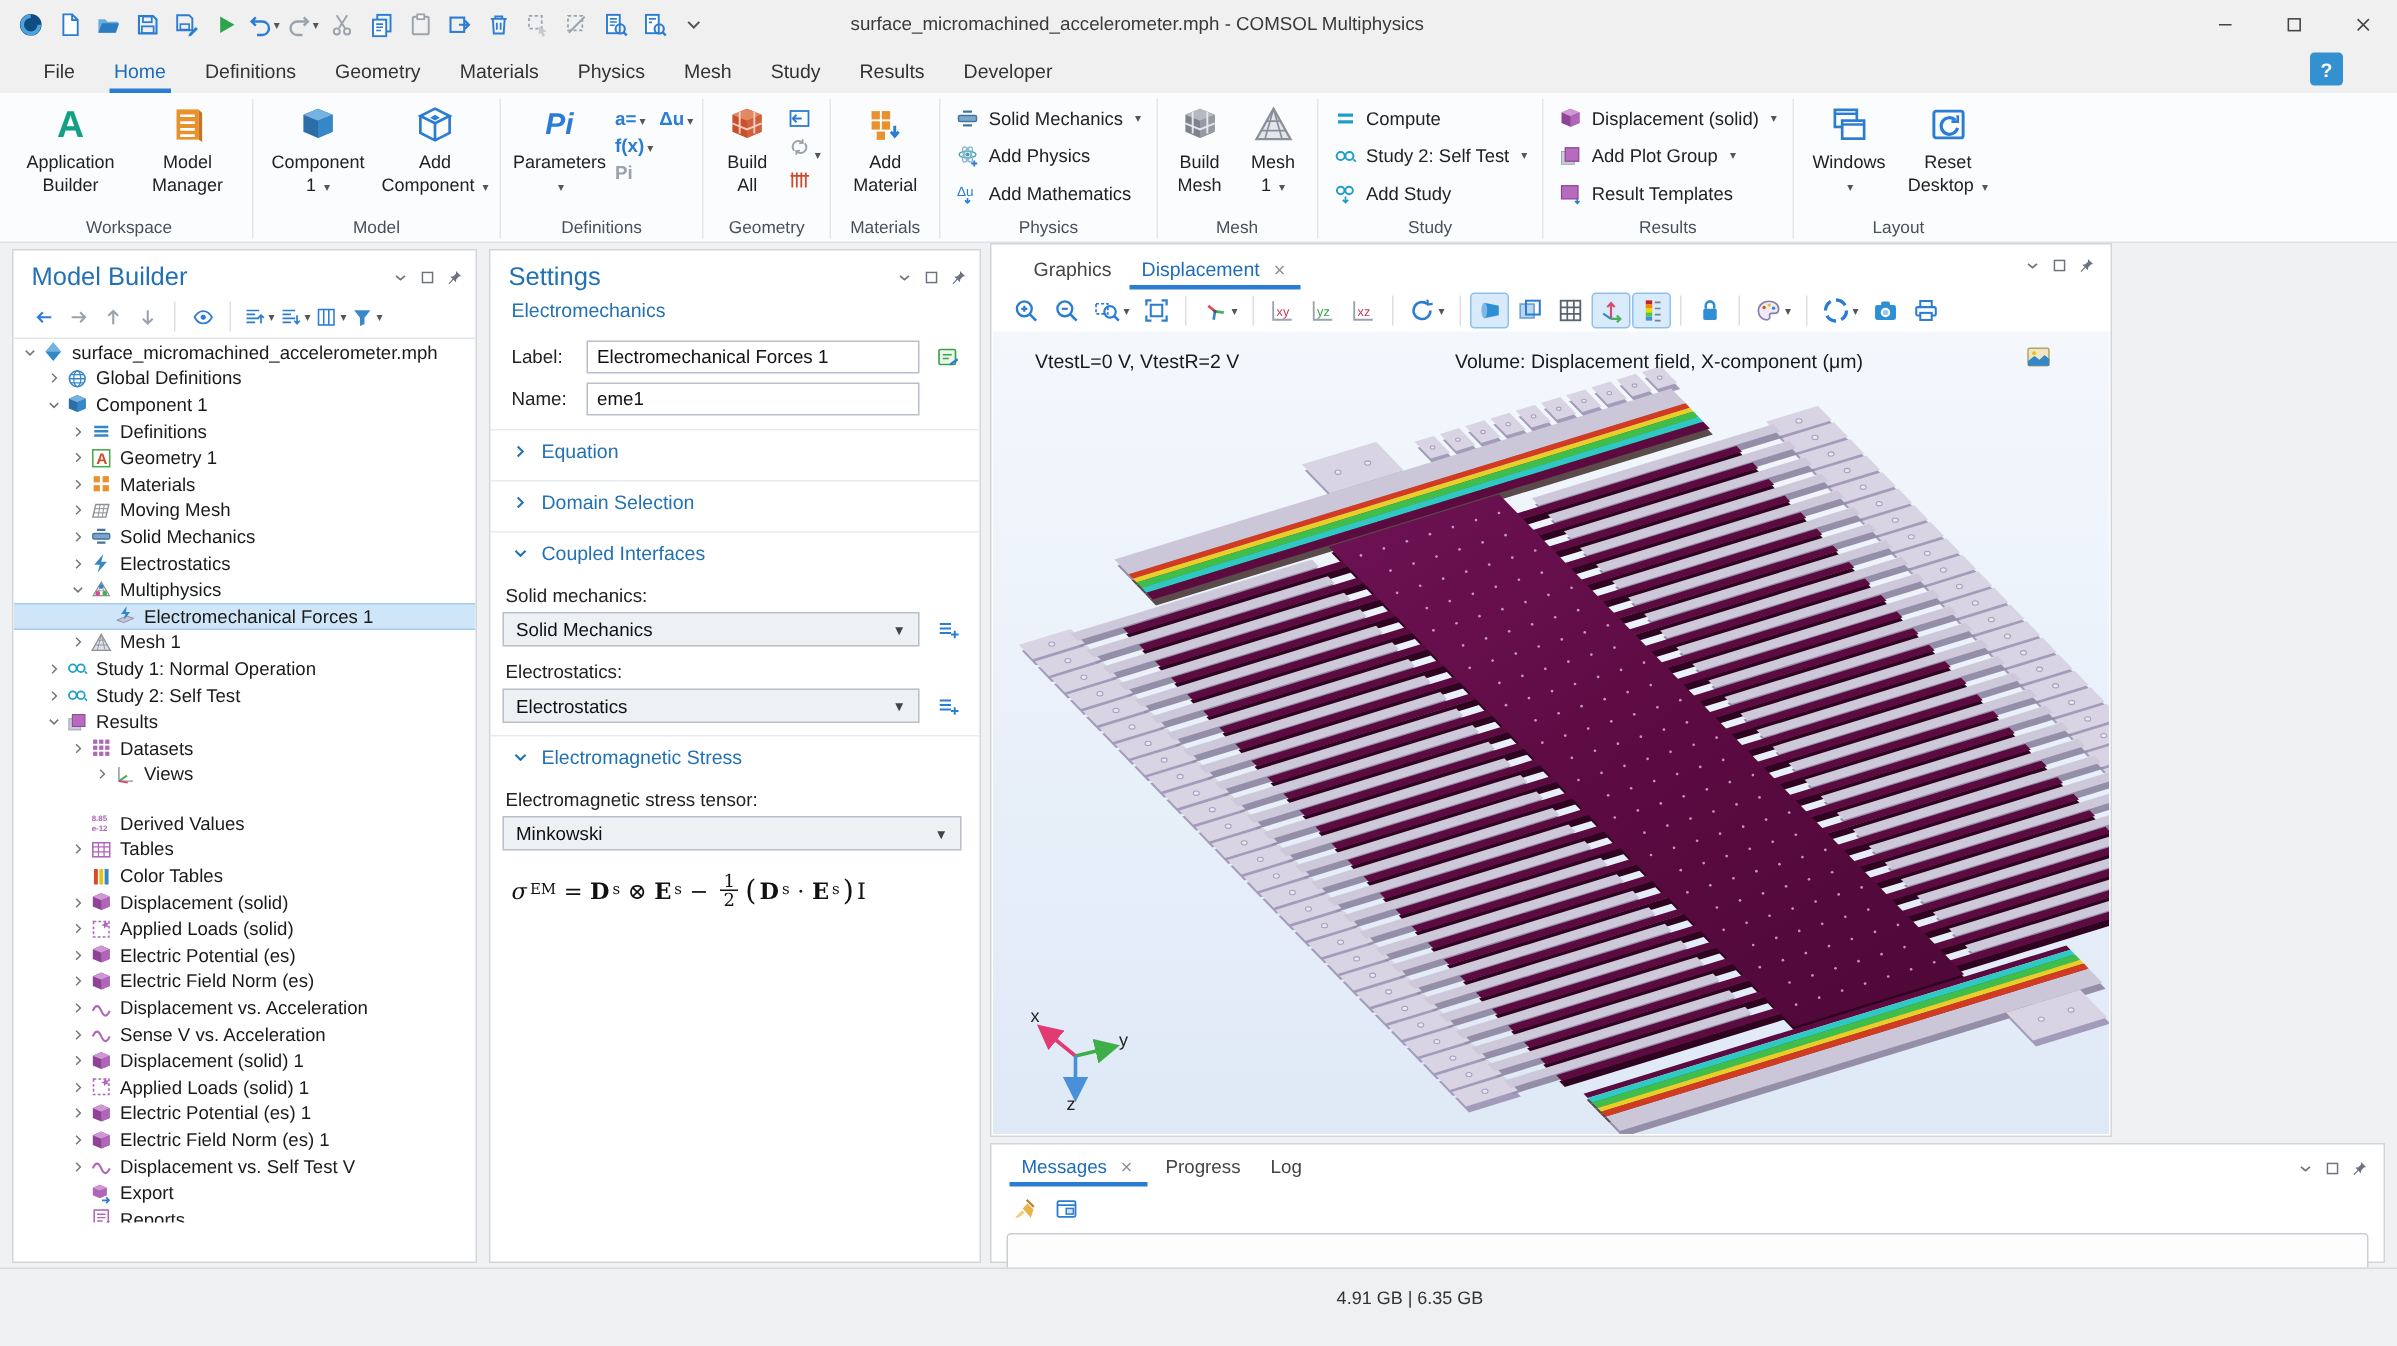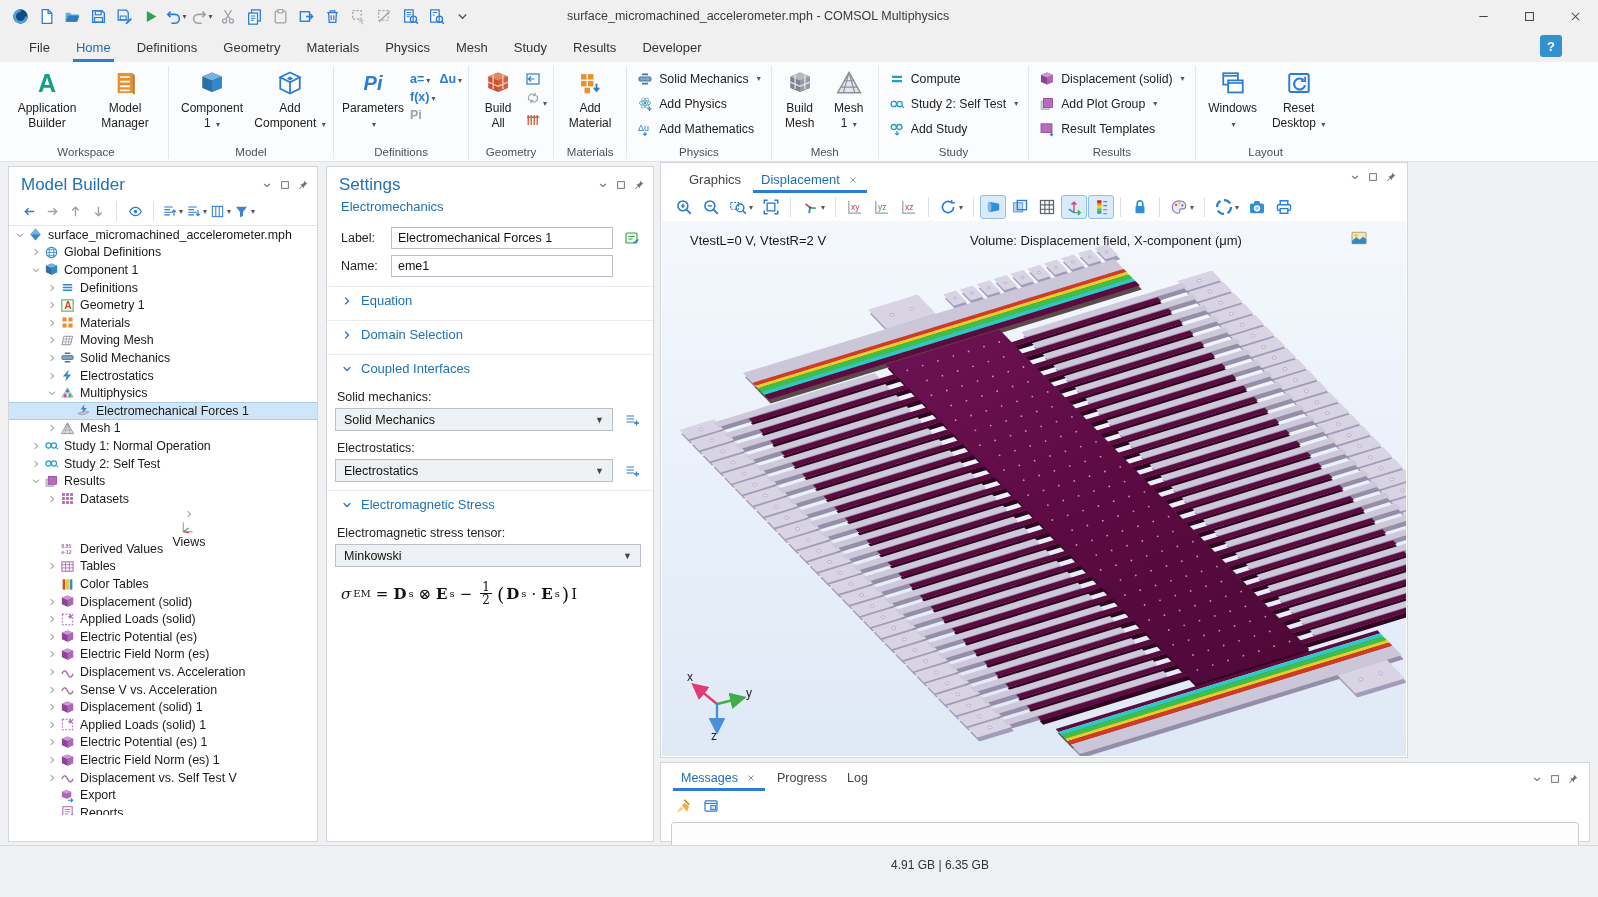--- a/index.html
+++ b/index.html
@@ -781,21 +781,21 @@
                 <rect x="2.2" y="6.5" width="3" height="3"></rect>
                 <rect x="6.5" y="6.5" width="3" height="3"></rect>
                 <rect x="10.8" y="6.5" width="3" height="3"></rect>
                 <rect x="2.2" y="10.8" width="3" height="3"></rect>
                 <rect x="6.5" y="10.8" width="3" height="3"></rect>
                 <rect x="10.8" y="10.8" width="3" height="3"></rect>
               </g>
             </svg></span>
           <span>Datasets</span>
         </div>
-        <div class="trow" style="padding-left: 52px; flex-direction: column;">
+        <div class="trow" style="padding-left: 52px;">
           <span class="tw">
             <svg viewBox="0 0 16 16">
               <path d="M6 3.5l4.5 4.5L6 12.5" fill="none" stroke="#70757d" stroke-width="1.6"></path>
             </svg>
           </span>
           <span class="ticon"><svg viewBox="0 0 16 16">
               <path d="M3.5 2.5v10h10" fill="none" stroke="#8a9099" stroke-width="1"></path>
               <path d="M3.5 12.5L9.2 8.6" stroke="#46b05a" stroke-width="1.4"></path>
               <path d="M3.5 12.5l6.3 1.1" stroke="#d84a6b" stroke-width="1.4"></path>
             </svg></span>

